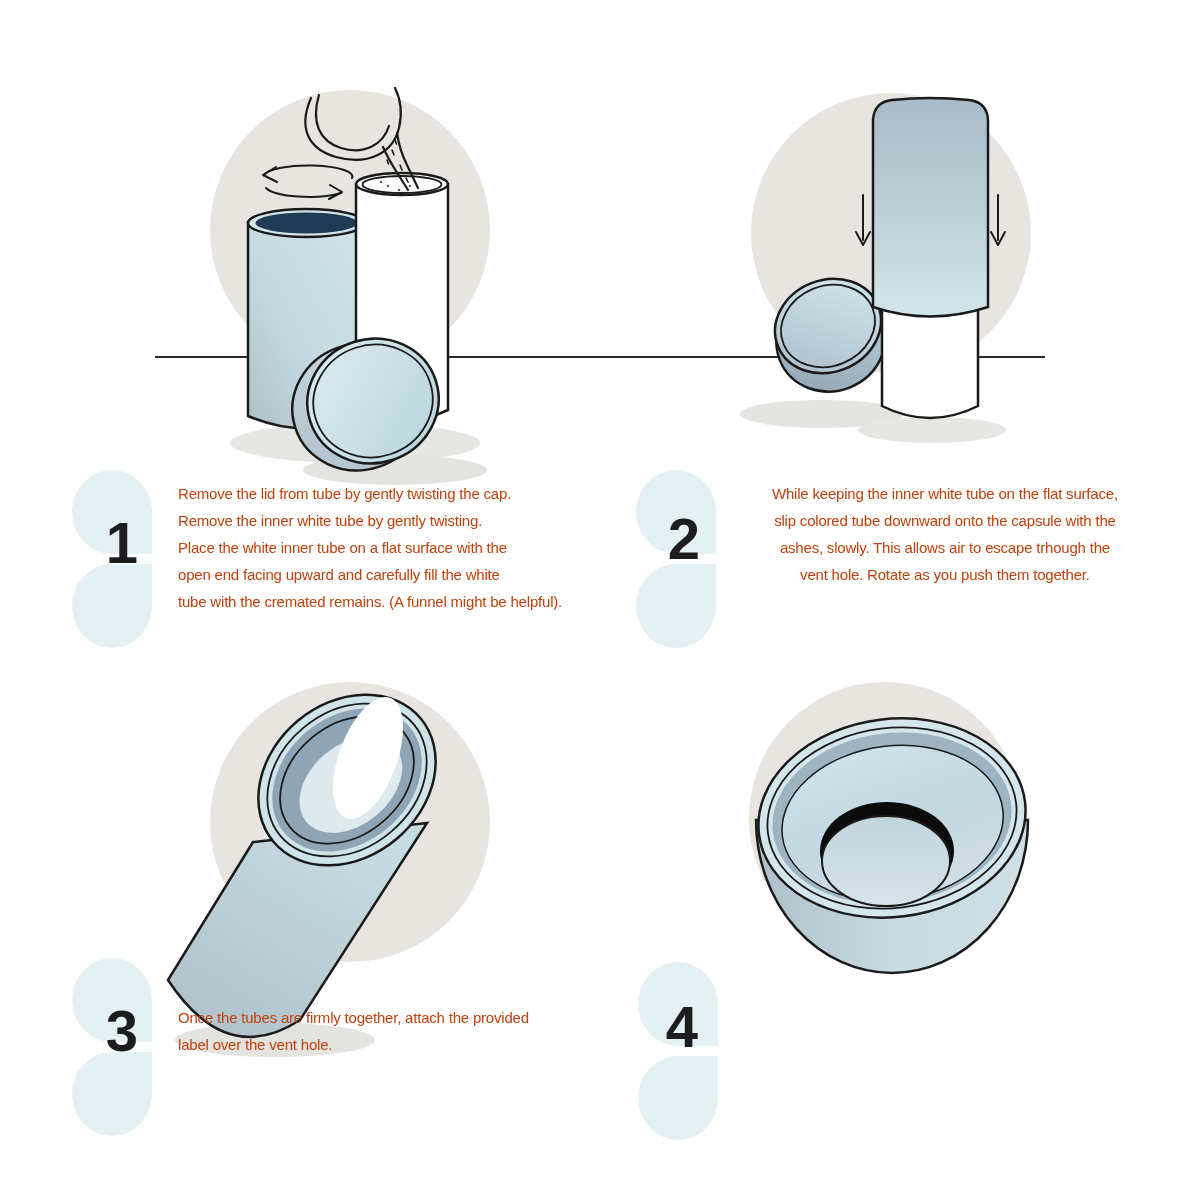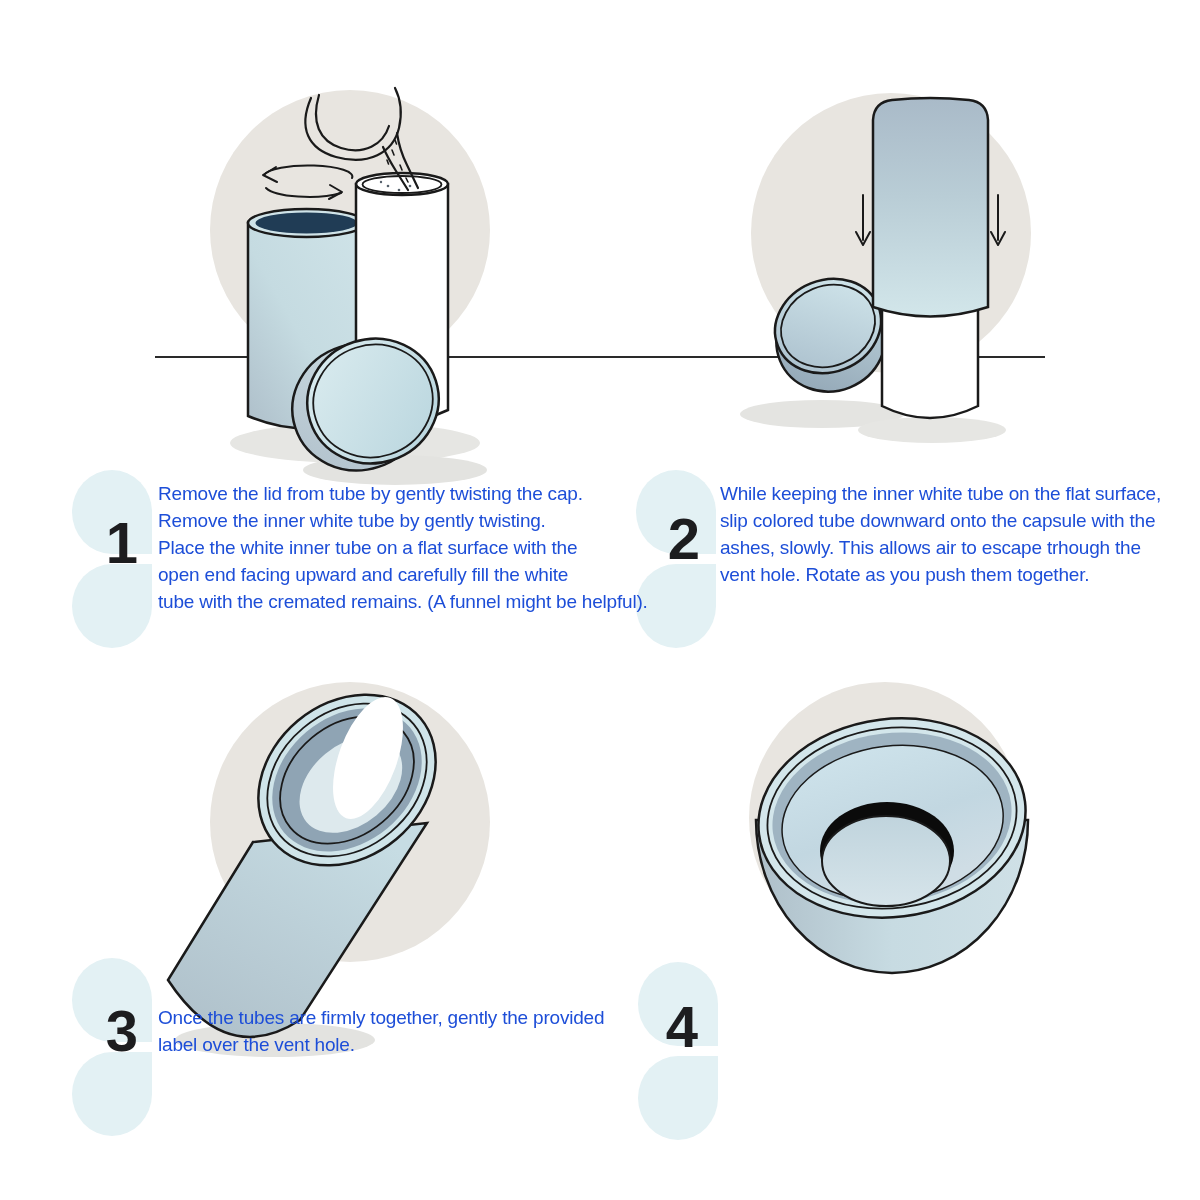--- a/index.html
+++ b/index.html
@@ -27,25 +27,25 @@
     position:absolute;z-index:3;width:56px;text-align:center;
     font-size:58px;line-height:62px;font-weight:700;color:#1d1d1f;
     font-family:"Liberation Sans",sans-serif;
   }
   .s1-num{left:94px;top:512px;}
   .s2-num{left:656px;top:508px;}
   .s3-num{left:94px;top:1000px;}
   .s4-num{left:654px;top:996px;}
   .step-text{
     position:absolute;z-index:3;
-    font-size:19px;line-height:27px;letter-spacing:-0.2px;
-    color:#1d4ed8;white-space:pre;
+    font-size:15px;line-height:27px;letter-spacing:-0.2px;
+    color:#c2410c;white-space:pre;margin-left:20px;
   }
   .s1-text{left:158px;top:480px;}
-  .s2-text{left:720px;top:480px;}
+  .s2-text{left:752px;top:480px;text-align:center;}
   .s3-text{left:158px;top:1004px;}
   .s4-text{left:722px;top:992px;}
   svg .ol{stroke:#1a1a1a;stroke-width:2.5;}
   svg .ol2{stroke:#1a1a1a;stroke-width:1.8;fill:none;}
   svg .thin{stroke:#1a1a1a;stroke-width:2;fill:none;stroke-linecap:round;stroke-linejoin:round;}
 </style>
 </head>
 <body>
 
 <div class="canvas">
@@ -225,20 +225,20 @@
   <div class="leaf leaf-bottom s2-leaf-bottom"></div>
   <div class="step-number s2-num">2</div>
   <div class="step-text s2-text">While keeping the inner white tube on the flat surface,
 slip colored tube downward onto the capsule with the
 ashes, slowly. This allows air to escape trhough the
 vent hole. Rotate as you push them together.</div>
 
   <div class="leaf leaf-top s3-leaf-top"></div>
   <div class="leaf leaf-bottom s3-leaf-bottom"></div>
   <div class="step-number s3-num">3</div>
-  <div class="step-text s3-text">Once the tubes are firmly together, gently the provided
+  <div class="step-text s3-text">Once the tubes are firmly together, attach the provided
 label over the vent hole.</div>
 
   <div class="leaf leaf-top s4-leaf-top"></div>
   <div class="leaf leaf-bottom s4-leaf-bottom"></div>
   <div class="step-number s4-num">4</div>
 
 </div>
 
 </body></html>

